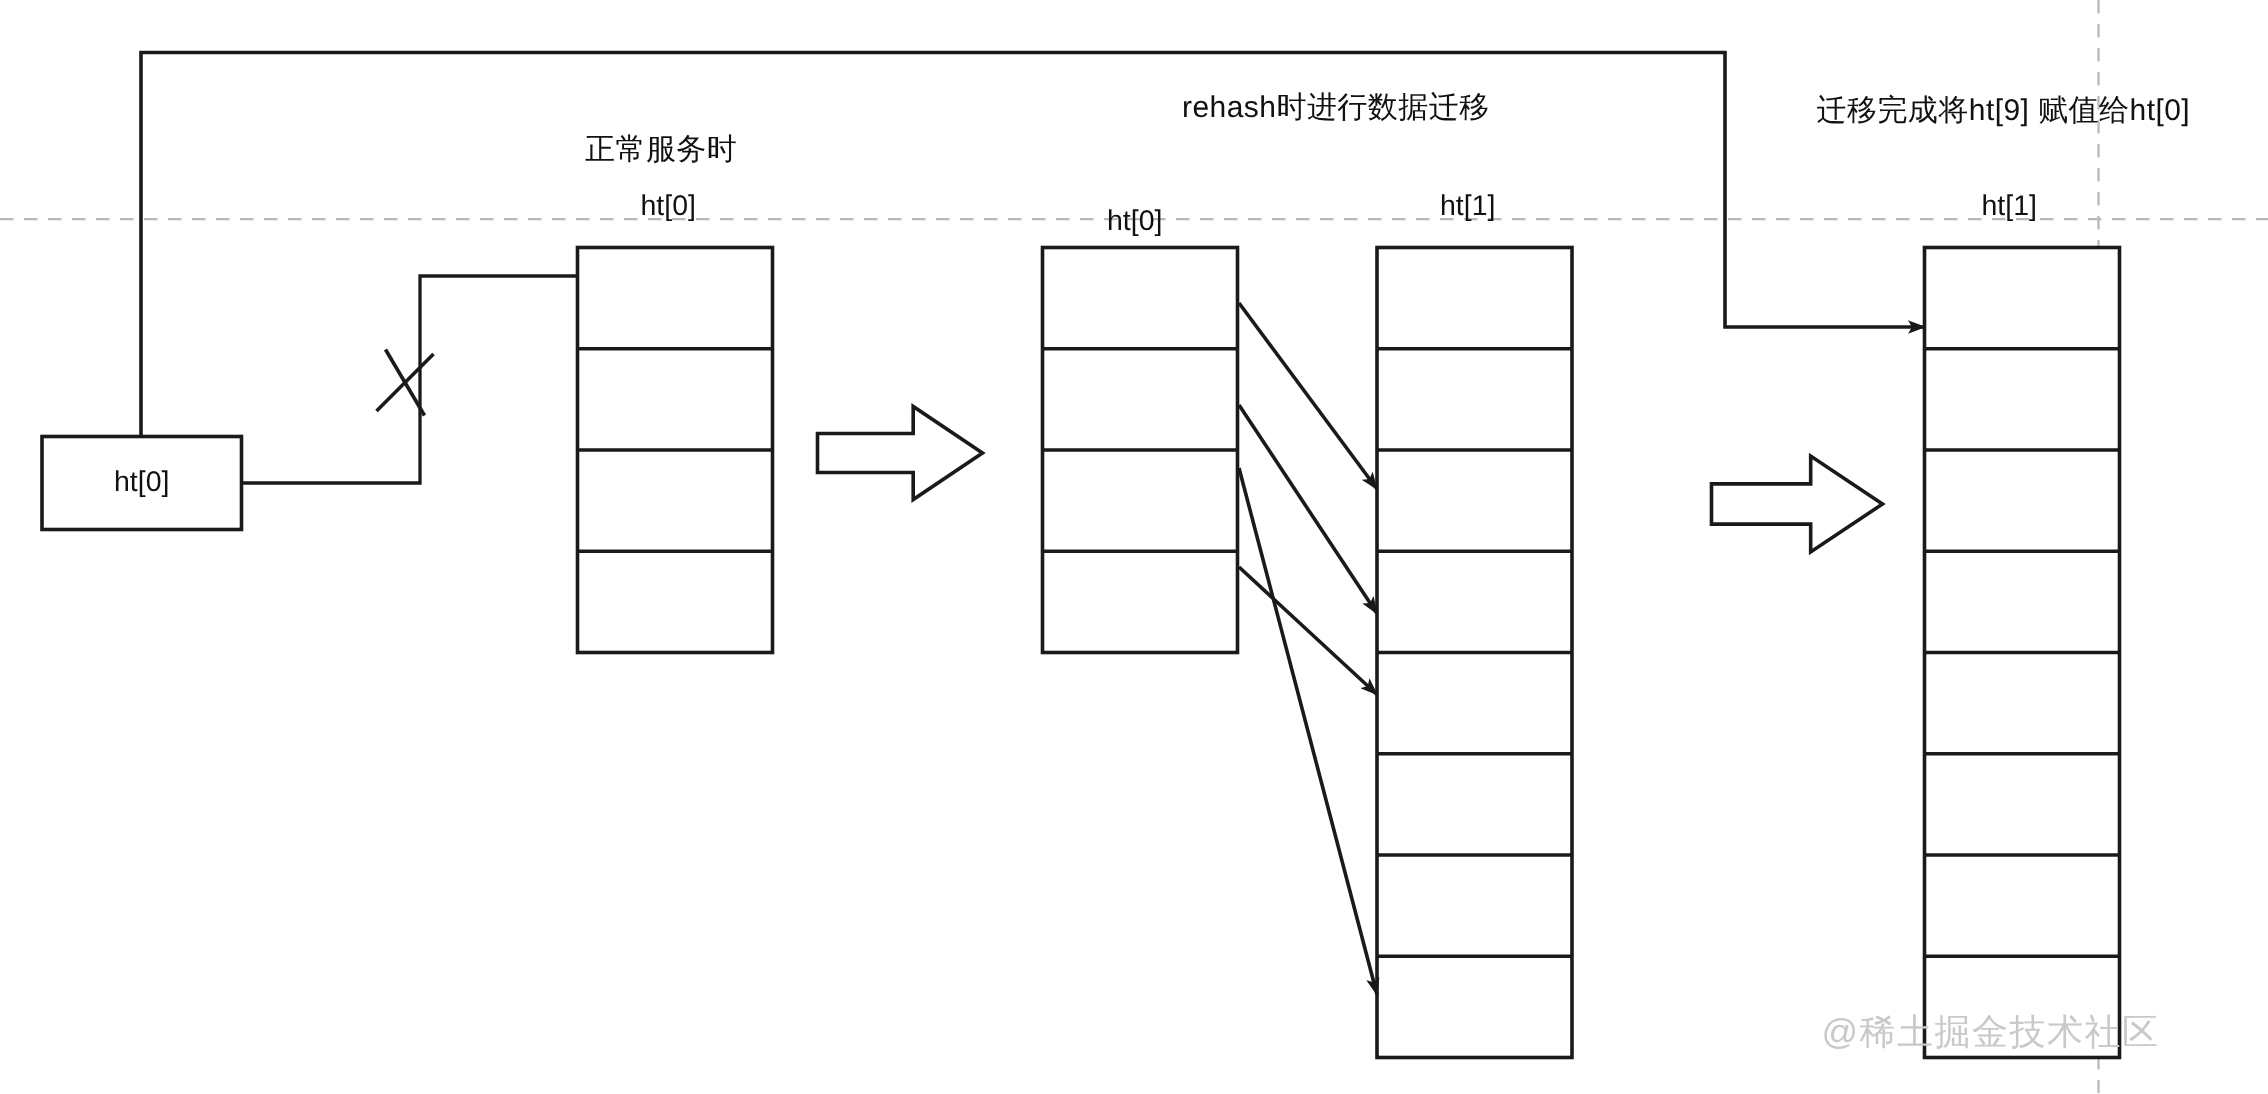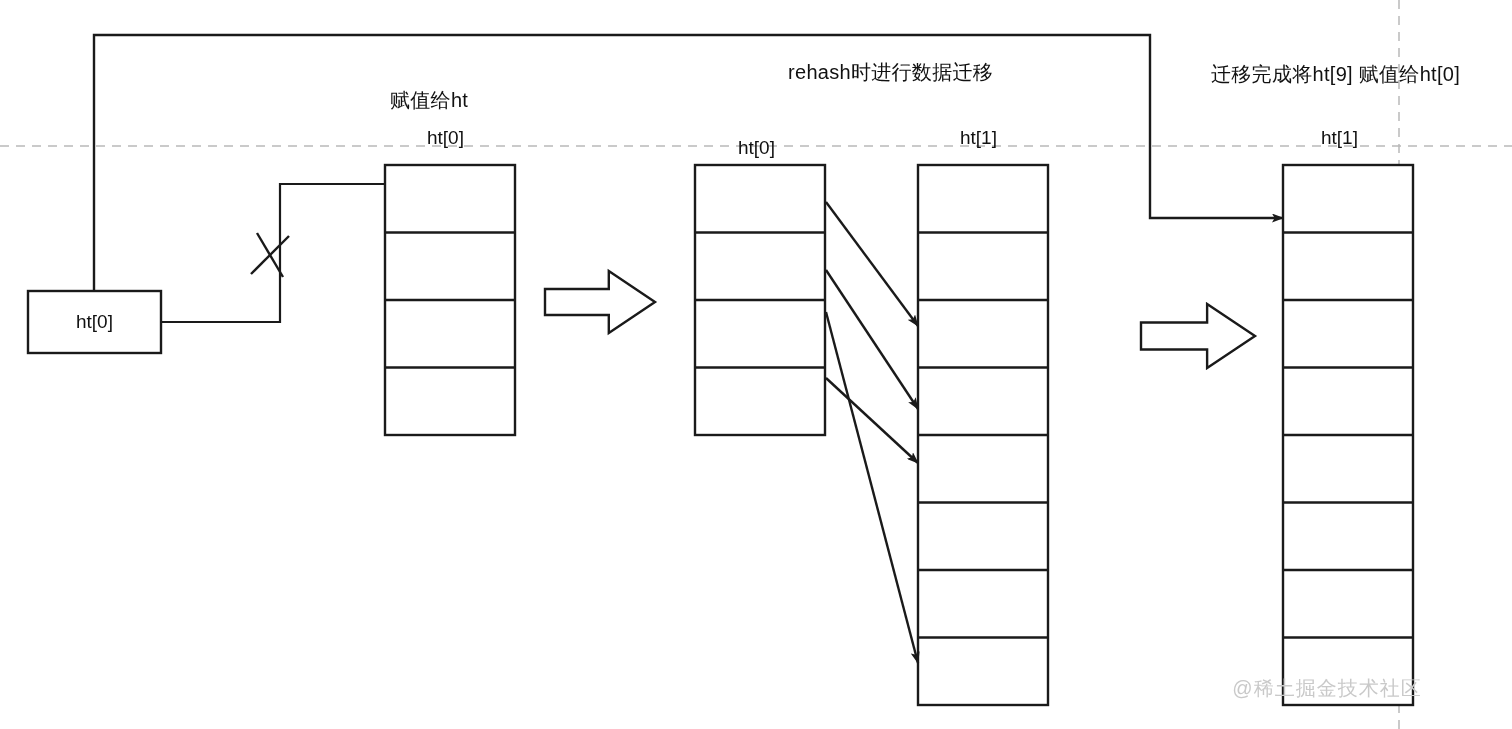--- a/index.html
+++ b/index.html
@@ -36,21 +36,21 @@
     letter-spacing: 0.3px;
   }
   .tbl-label {
     font-size: 19px;
   }
   .box-label {
     font-size: 19px;
   }
   .watermark {
     position: absolute;
-    font-size: 20px;
+    font-size: 24px;
     color: #c9c9c9;
     white-space: nowrap;
     letter-spacing: 1px;
   }
 </style>
 </head>
 <body>
 
 <div id="canvas">
 
@@ -119,21 +119,21 @@
         <line x1="826" y1="378" x2="918" y2="463" stroke="#1a1a1a" stroke-width="2.4" marker-end="url(#arrowhead)"></line>
       </g>
 
     <g id="block-arrows">
         <polygon points="545,288.98 608.8,288.98 608.8,271 655,302 608.8,333 608.8,315.02 545,315.02" fill="#ffffff" stroke="#1a1a1a" stroke-width="2.4" stroke-linejoin="miter"></polygon>
         <polygon points="1141,322.56 1207.12,322.56 1207.12,304 1255,336 1207.12,368 1207.12,349.44 1141,349.44" fill="#ffffff" stroke="#1a1a1a" stroke-width="2.4" stroke-linejoin="miter"></polygon>
       </g>
   </svg>
 
   <div id="text-layer">
-      <span class="lbl title-text" style="left: 390px; top: 90px;">赋值给ht</span>
+      <span class="lbl title-text" style="left: 390px; top: 90px;">正常服务时</span>
       <span class="lbl title-text" style="left: 788px; top: 62px;">rehash时进行数据迁移</span>
       <span class="lbl title-text" style="left: 1211px; top: 64px;">迁移完成将ht[9] 赋值给ht[0]</span>
       <span class="lbl tbl-label" style="left: 427px; top: 128px;">ht[0]</span>
       <span class="lbl tbl-label" style="left: 738px; top: 138px;">ht[0]</span>
       <span class="lbl tbl-label" style="left: 960px; top: 128px;">ht[1]</span>
       <span class="lbl tbl-label" style="left: 1321px; top: 128px;">ht[1]</span>
       <span class="lbl box-label" style="left: 28px; top: 312px; width: 133px; text-align: center;">ht[0]</span>
     </div>
 
   <span class="watermark" style="left: 1327px; top: 688px; transform: translate(-50%, -50%);">@稀土掘金技术社区</span>

